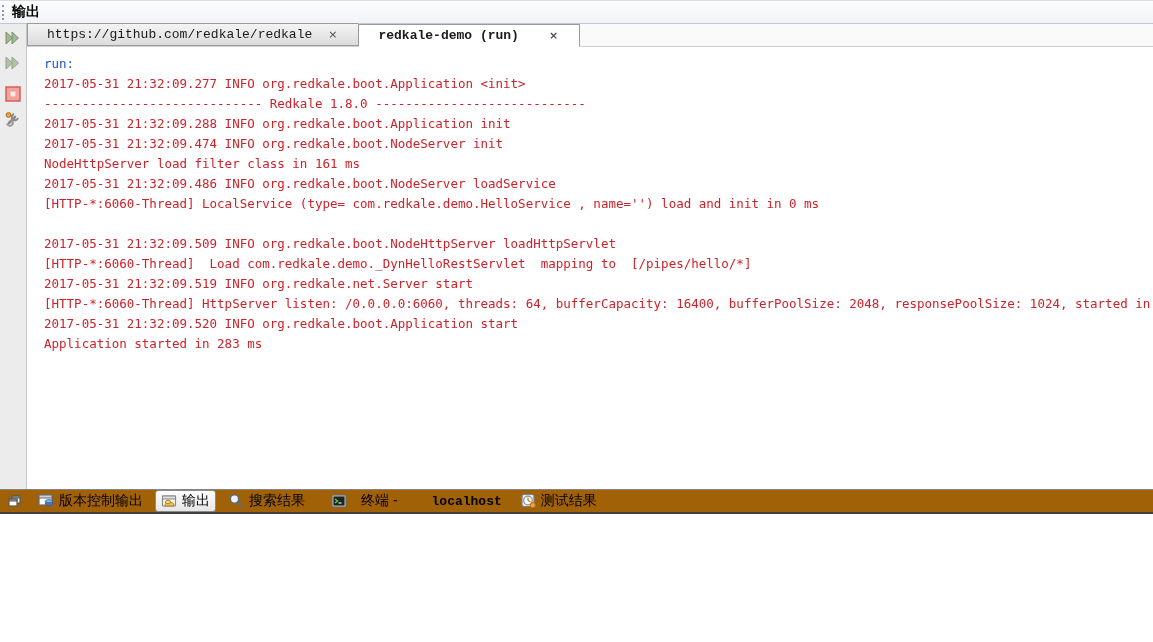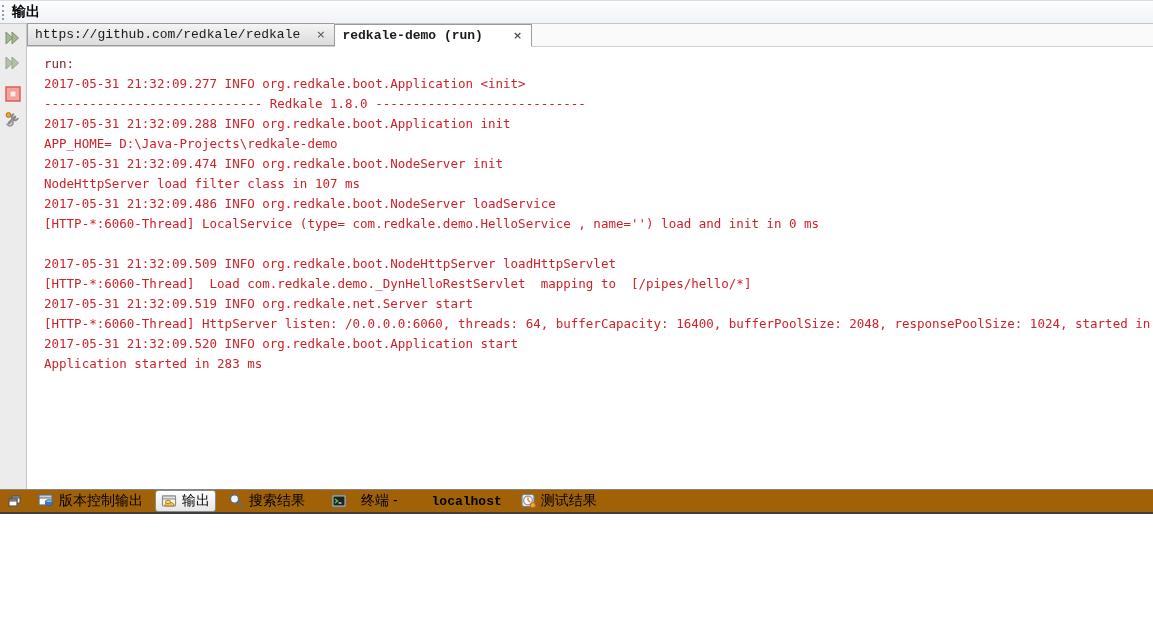--- a/index.html
+++ b/index.html
@@ -18,35 +18,35 @@
   .rail { flex:0 0 27px; background:#ececec; border-right:1px solid #c6c6c6;
     display:flex; flex-direction:column; align-items:center; padding-top:3px; }
   .rail-btn { width:22px; height:22px; display:flex; align-items:center; justify-content:center; margin-bottom:3px; }
   .rail-btn.gap { margin-top:6px; }
 
   .main { flex:1 1 auto; display:flex; flex-direction:column; min-width:0; }
 
   
   .tabbar { height:23px; flex:0 0 23px; background:#fafafa; border-bottom:1px solid #cfcfcf;
     display:flex; align-items:flex-end; }
-  .tab { height:23px; display:inline-flex; align-items:center; padding:0 7px;
+  .tab { height:23px; display:inline-flex; align-items:center; padding:0 19px;
     font-family:"Liberation Mono","DejaVu Sans Mono",monospace; font-size:13px; color:#1a1a1a;
     border:1px solid #9b9b9b; cursor:default; }
   .tab.inactive { background:linear-gradient(#f4f4f4,#dcdcdc); border-right:none; }
   .tab.active { background:#fff; border-bottom:1px solid #fff; font-weight:bold; margin-bottom:-1px;align-items:center; }
   .tab-close { margin-left:14px; font-size:11px; line-height:11px; color:#4d4d4d;
     font-family:"DejaVu Sans",sans-serif; padding:0 2px; }
   .tab.active .tab-close { margin-left:28px; }
 
   
   .console { flex:1 1 auto; background:#fff; padding:7px 4px 0 17px; overflow:hidden;
     font-family:"DejaVu Sans Mono","Liberation Mono",monospace; font-size:12.5px; }
   .console .ln { height:20px; line-height:20px; white-space:pre; }
   .console .err { color:#CC2229; }
-  .console .muted { color:#7f1d1d; }
+  .console .muted { color:#1d4ed8; }
 
   
   .statusbar { height:25px; flex:0 0 25px; background:#a16207; border-top:1px solid #858585;
     border-bottom:2px solid #3f3f3f; display:flex; align-items:center; padding:0 4px; }
   .sb-item { display:inline-flex; align-items:center; gap:5px; padding:1px 5px; margin-right:6px;
     font-size:14px; color:#000; border:1px solid transparent; }
   .sb-item.selected { border:1px solid #8a8a8a; border-radius:3px; background:linear-gradient(#fefefe,#e6e6e6); }
   .sb-host { font-family:"Liberation Mono","DejaVu Sans Mono",monospace; font-weight:bold; font-size:13px;margin-left:20px; }
   .icon16 { width:16px; height:16px; display:inline-block; }
   .icon14 { width:14px; height:14px; display:inline-block; }
@@ -111,23 +111,22 @@
           <span>redkale-demo (run)</span>
           <span class="tab-close">×</span>
         </div>
       </div>
 
       <div class="console" id="console">
           <div class="ln muted">run:</div>
           <div class="ln err">2017-05-31 21:32:09.277 INFO org.redkale.boot.Application &lt;init&gt;</div>
           <div class="ln err">----------------------------- Redkale 1.8.0 ----------------------------</div>
           <div class="ln err">2017-05-31 21:32:09.288 INFO org.redkale.boot.Application init</div>
-          <div class="ln err">APP_HOME= D:\Java-Projects\redkale-demo</div>
           <div class="ln err">2017-05-31 21:32:09.474 INFO org.redkale.boot.NodeServer init</div>
-          <div class="ln err">NodeHttpServer load filter class in 107 ms</div>
+          <div class="ln err">NodeHttpServer load filter class in 161 ms</div>
           <div class="ln err">2017-05-31 21:32:09.486 INFO org.redkale.boot.NodeServer loadService</div>
           <div class="ln err">[HTTP-*:6060-Thread] LocalService (type= com.redkale.demo.HelloService , name='') load and init in 0 ms</div>
           <div class="ln err"> </div>
           <div class="ln err">2017-05-31 21:32:09.509 INFO org.redkale.boot.NodeHttpServer loadHttpServlet</div>
           <div class="ln err">[HTTP-*:6060-Thread]  Load com.redkale.demo._DynHelloRestServlet  mapping to  [/pipes/hello/*]</div>
           <div class="ln err">2017-05-31 21:32:09.519 INFO org.redkale.net.Server start</div>
           <div class="ln err">[HTTP-*:6060-Thread] HttpServer listen: /0.0.0.0:6060, threads: 64, bufferCapacity: 16400, bufferPoolSize: 2048, responsePoolSize: 1024, started in 283 ms</div>
           <div class="ln err">2017-05-31 21:32:09.520 INFO org.redkale.boot.Application start</div>
           <div class="ln err">Application started in 283 ms</div>
         </div>

